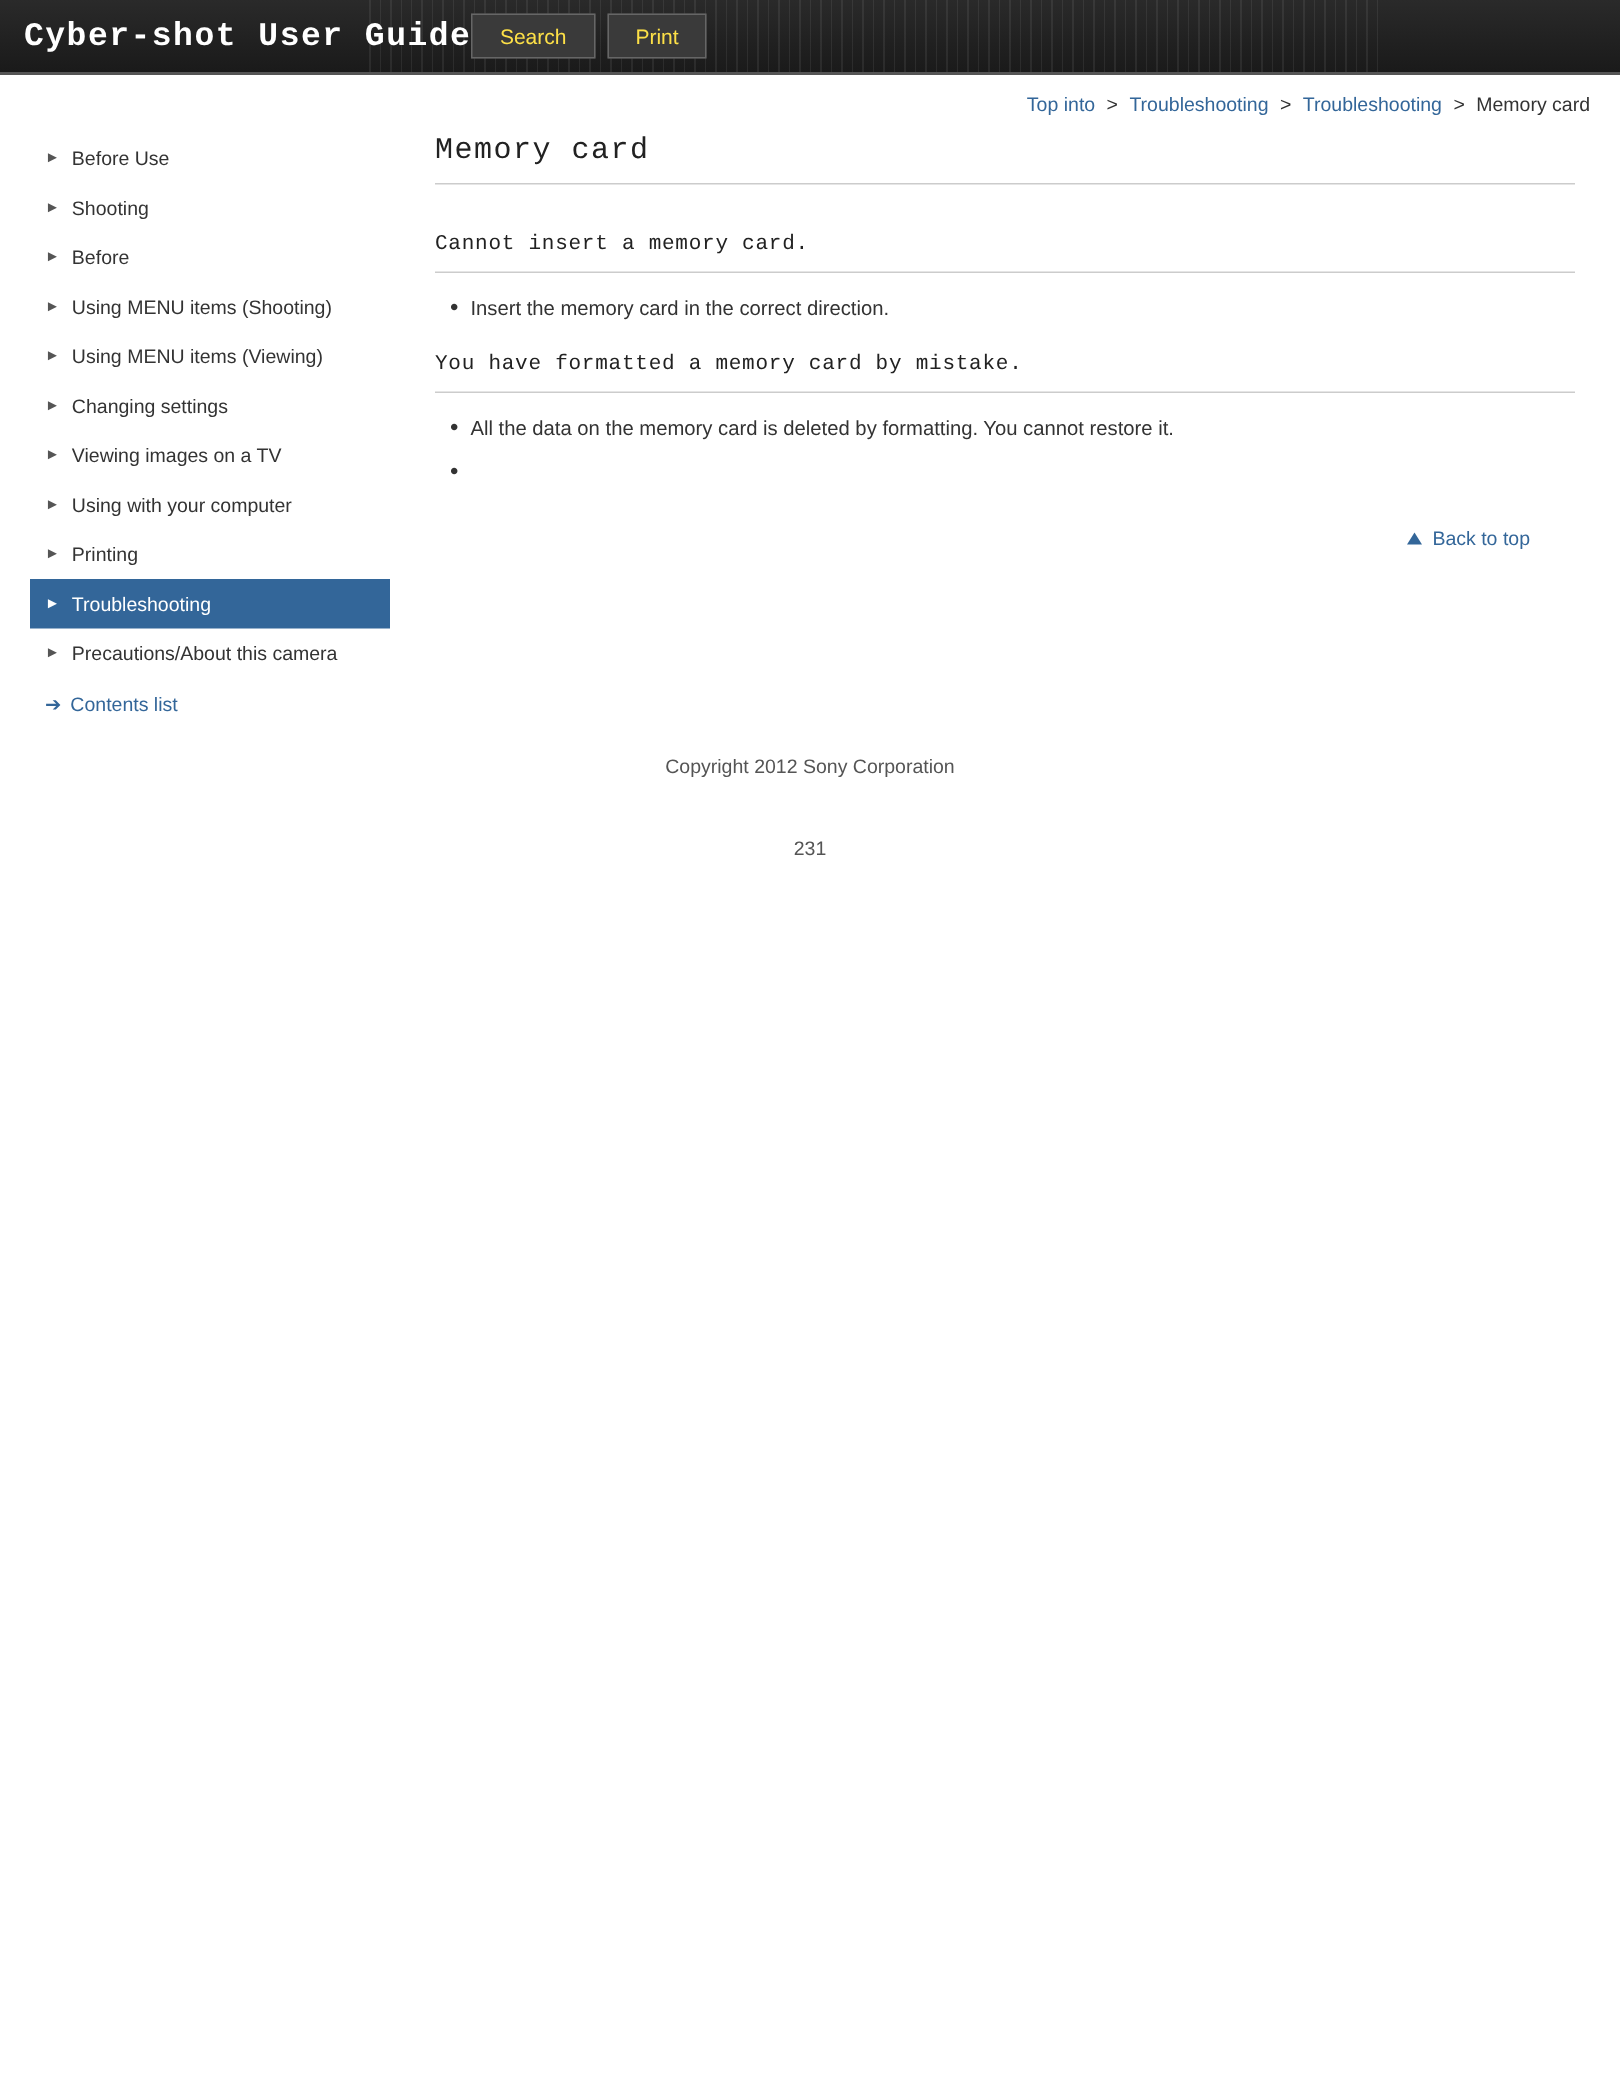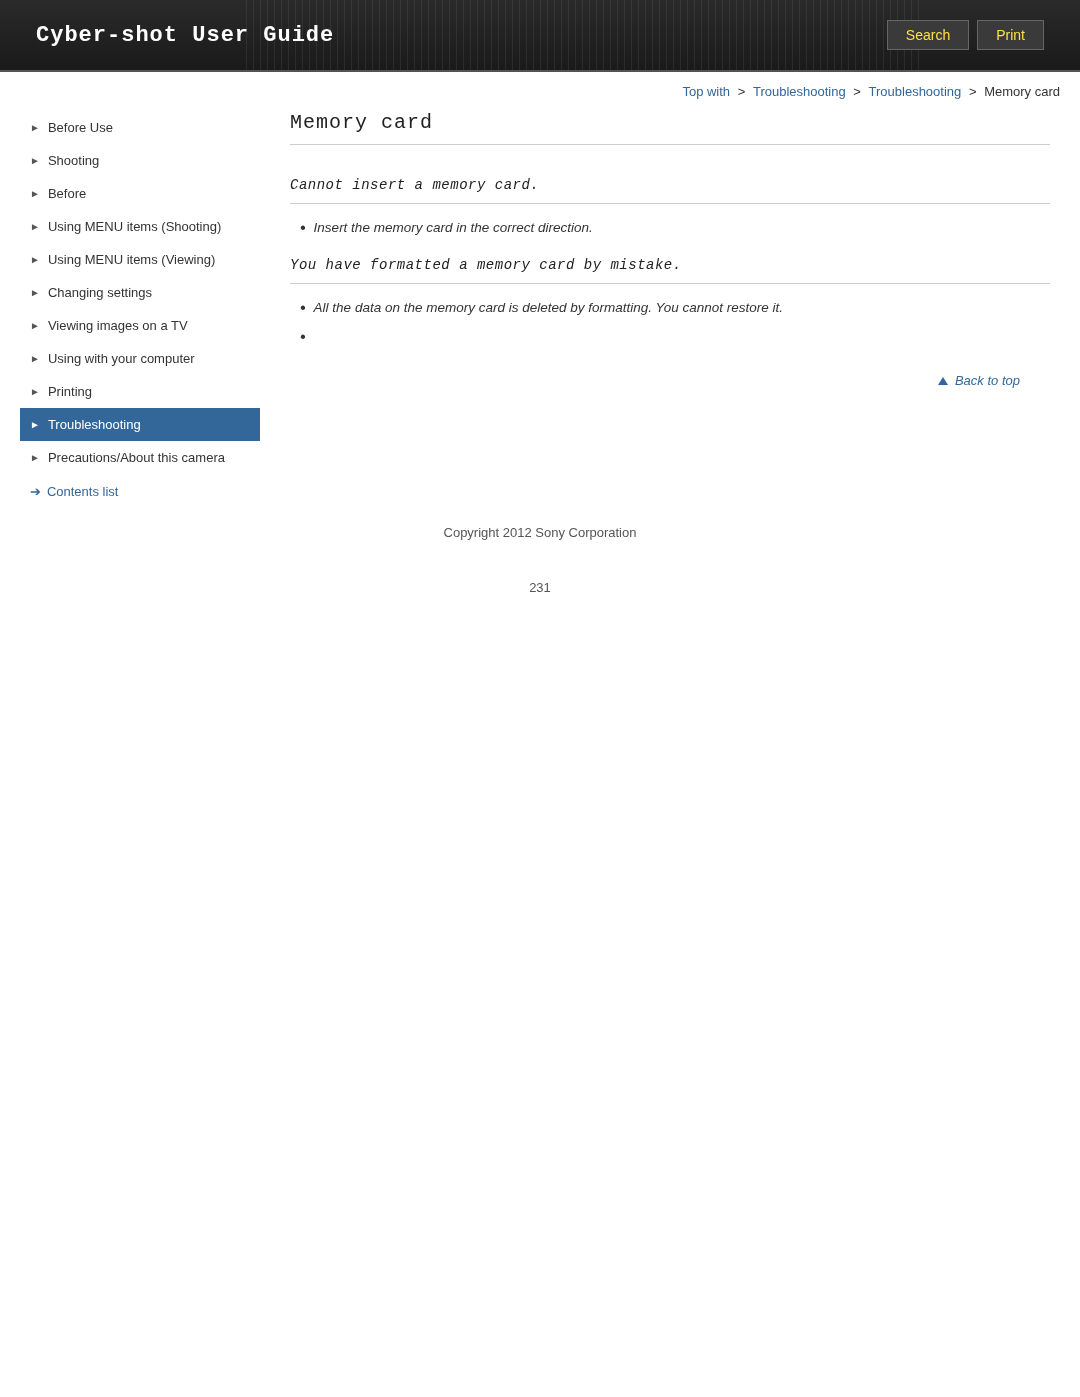--- a/index.html
+++ b/index.html
@@ -8,25 +8,25 @@
       font-size: 14px;
       background: #fff;
       color: #333;
       width: 1080px;
       min-height: 1397px;
     }
 
     
     .header {
       background: linear-gradient(to bottom, #2a2a2a, #1a1a1a);
-      padding: 0 36px;
-      height: 72px;
+      padding: 0 16px;
+      height: 50px;
       display: flex;
       align-items: center;
-      justify-content: space-between;
+      justify-content: flex-start;
       border-bottom: 2px solid #555;
       position: relative;
       overflow: hidden;
     }
     .header::after {
       content: '';
       position: absolute;
       top: 0; left: 240px; right: 160px; bottom: 0;
       background: repeating-linear-gradient(
         90deg,
@@ -138,21 +138,20 @@
       font-weight: normal;
       font-family: 'Courier New', monospace;
       letter-spacing: 1px;
       padding-bottom: 10px;
       border-bottom: 1px solid #ccc;
       margin-bottom: 18px;
       color: #222;
     }
     .section {
       margin-bottom: 0;
-      font-style: italic;
     }
     .section-heading {
       font-size: 14px;
       font-family: 'Courier New', monospace;
       letter-spacing: 0.5px;
       color: #222;
       padding: 14px 0 10px 0;
       border-bottom: 1px solid #ccc;
       margin-bottom: 10px;
     }
@@ -179,21 +178,20 @@
       margin-top: 8px;
     }
     .back-to-top {
       color: #336699;
       text-decoration: none;
       font-size: 13px;
       display: flex;
       align-items: center;
       gap: 4px;
       cursor: pointer;
-      font-style: italic;
     }
     .triangle-up {
       display: inline-block;
       width: 0;
       height: 0;
       border-left: 5px solid transparent;
       border-right: 5px solid transparent;
       border-bottom: 8px solid #336699;
       margin-right: 3px;
     }
@@ -219,21 +217,21 @@
 
 <div class="header">
   <span class="header-title">Cyber-shot User Guide</span>
   <div class="header-buttons">
     <button class="header-btn">Search</button>
     <button class="header-btn">Print</button>
   </div>
 </div>
 
 <div class="breadcrumb-bar">
-  <a>Top with</a>
+  <a>Top into</a>
   <span class="breadcrumb-sep"> &gt; </span>
   <a>Troubleshooting</a>
   <span class="breadcrumb-sep"> &gt; </span>
   <a>Troubleshooting</a>
   <span class="breadcrumb-sep"> &gt; </span>
   <span style="color:#333;">Memory card</span>
 </div>
 
 <div class="main-layout">
 

